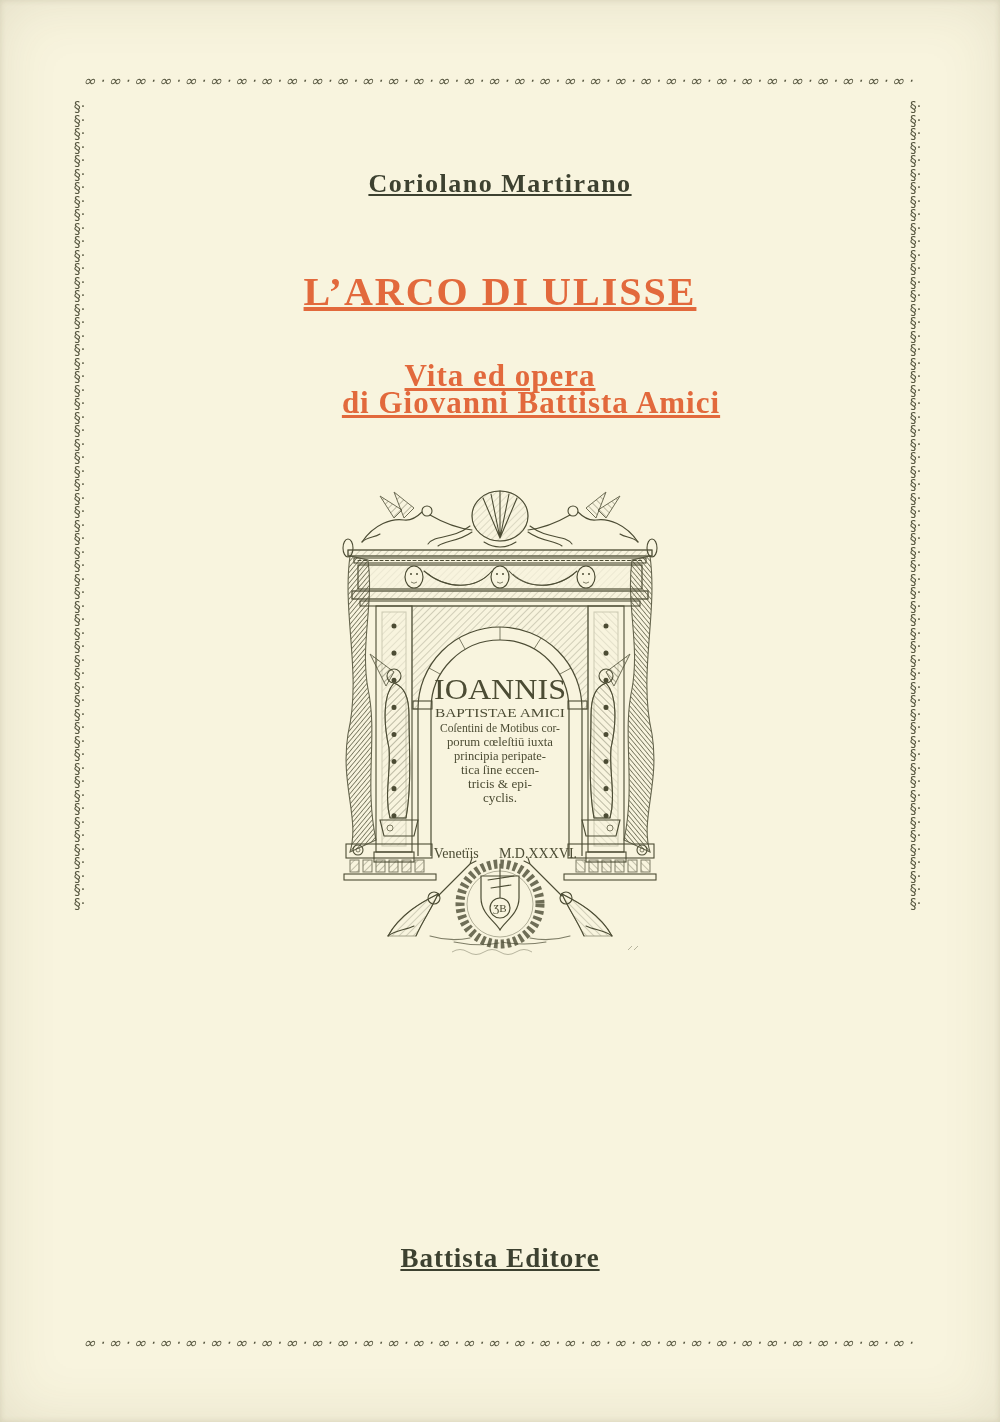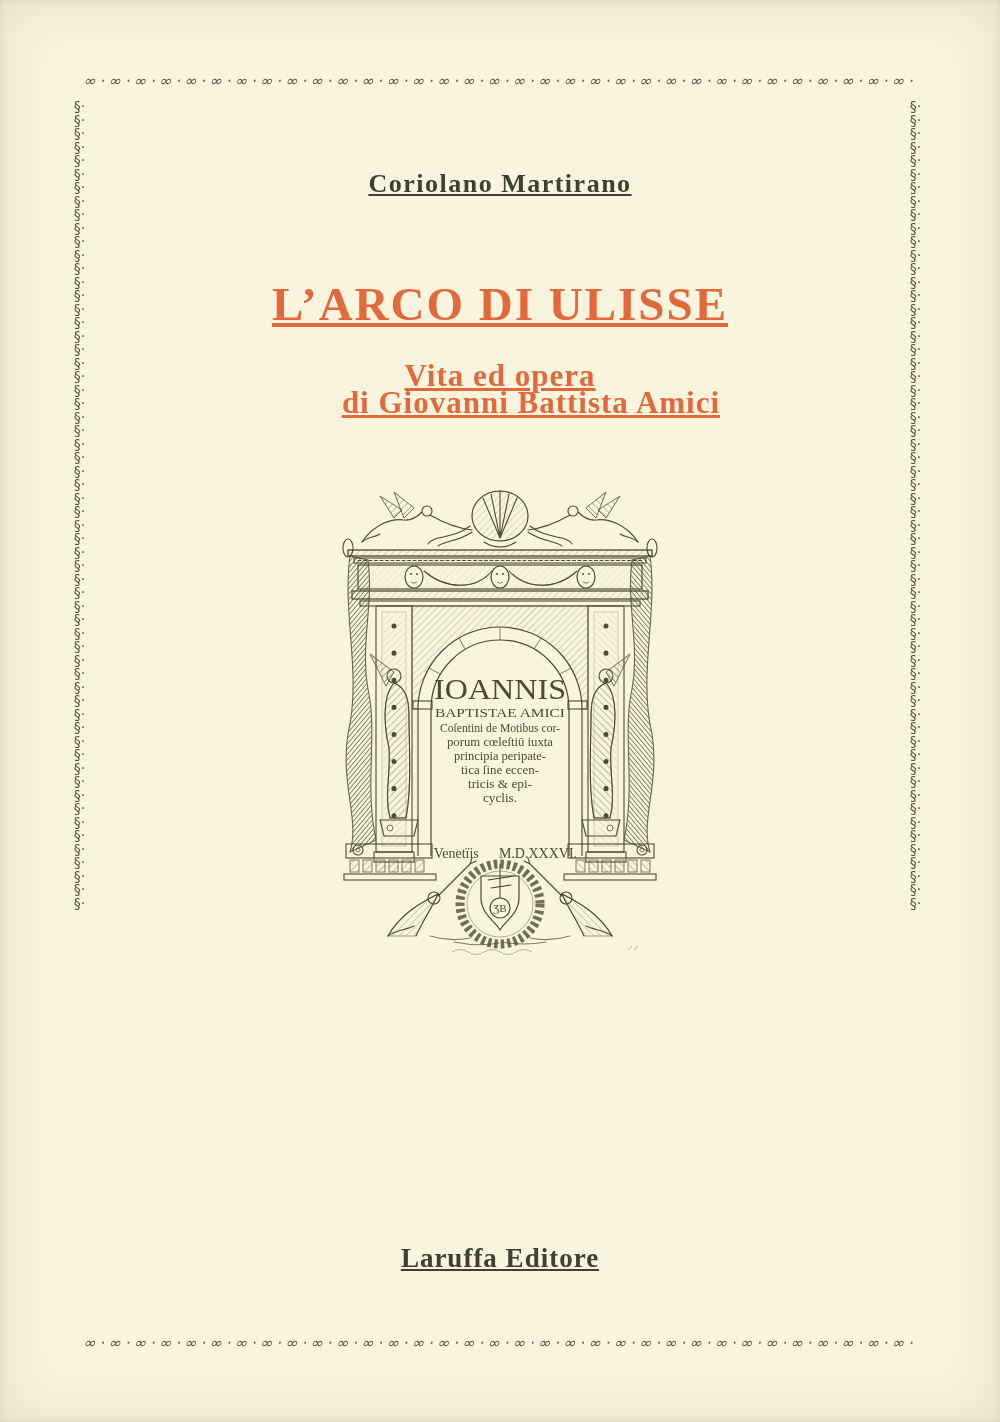--- a/index.html
+++ b/index.html
@@ -26,21 +26,21 @@
   .orn-v {
     position:absolute; top:100px; height:1228px; width:15px;
     font-family:"DejaVu Sans",sans-serif; font-size:14px; line-height:13.5px;
     word-break:break-all; overflow:hidden; text-align:center;
   }
   .orn-left { left:72px; }
   .orn-right { right:77px; }
   
   .centerline { position:absolute; left:0; width:100%; text-align:center;text-decoration:underline; }
   .author { top:169px; color:var(--ink); font-weight:bold; font-size:26px; letter-spacing:1.5px; }
-  .title  { top:277px; color:var(--accent); font-weight:bold; font-size:47px; letter-spacing:2px; }
+  .title  { top:268px; color:var(--accent); font-weight:bold; font-size:40px; letter-spacing:2px; }
   .sub1   { top:358px; color:var(--accent); font-weight:bold; font-size:31px; letter-spacing:1px; }
   .sub2   { top:385px; color:var(--accent); font-weight:bold; font-size:31px; letter-spacing:1px;margin-left:31px; }
   .series { top:1000px; color:var(--series); font-weight:bold; font-size:23px; letter-spacing:1px; }
   .publisher { top:1243px; color:var(--ink); font-weight:bold; font-size:27px; letter-spacing:1px; }
   
   .engraving-wrap { position:absolute; top:484px; left:50%; transform:translateX(-50%);
     width:332px; height:475px; }
   svg .eg-line { stroke:var(--engraving); fill:none; stroke-width:1.1; stroke-linecap:round; }
   svg .eg-thin { stroke:var(--engraving); fill:none; stroke-width:.7; }
   svg .eg-bg   { fill:var(--paper); stroke:var(--engraving); stroke-width:1.2; }
@@ -206,15 +206,15 @@
     <text class="eg-text" x="166" y="290" font-size="11.5" text-anchor="middle" textLength="78" lengthAdjust="spacingAndGlyphs">tica ſine eccen-</text>
     <text class="eg-text" x="166" y="304" font-size="11.5" text-anchor="middle" textLength="64" lengthAdjust="spacingAndGlyphs">tricis &amp; epi-</text>
     <text class="eg-text" x="166" y="318" font-size="11.5" text-anchor="middle" textLength="34" lengthAdjust="spacingAndGlyphs">cyclis.</text>
     <text class="eg-text" y="374" font-size="14">
       <tspan x="124" text-anchor="middle">Venetïis</tspan>
       <tspan x="204" text-anchor="middle">M.D.XXXVI.</tspan>
     </text>
   </svg>
   </div>
 
-  <div class="centerline publisher">Laruffa Editore</div>
+  <div class="centerline publisher">Battista Editore</div>
 
 </div>
 
 </body></html>

